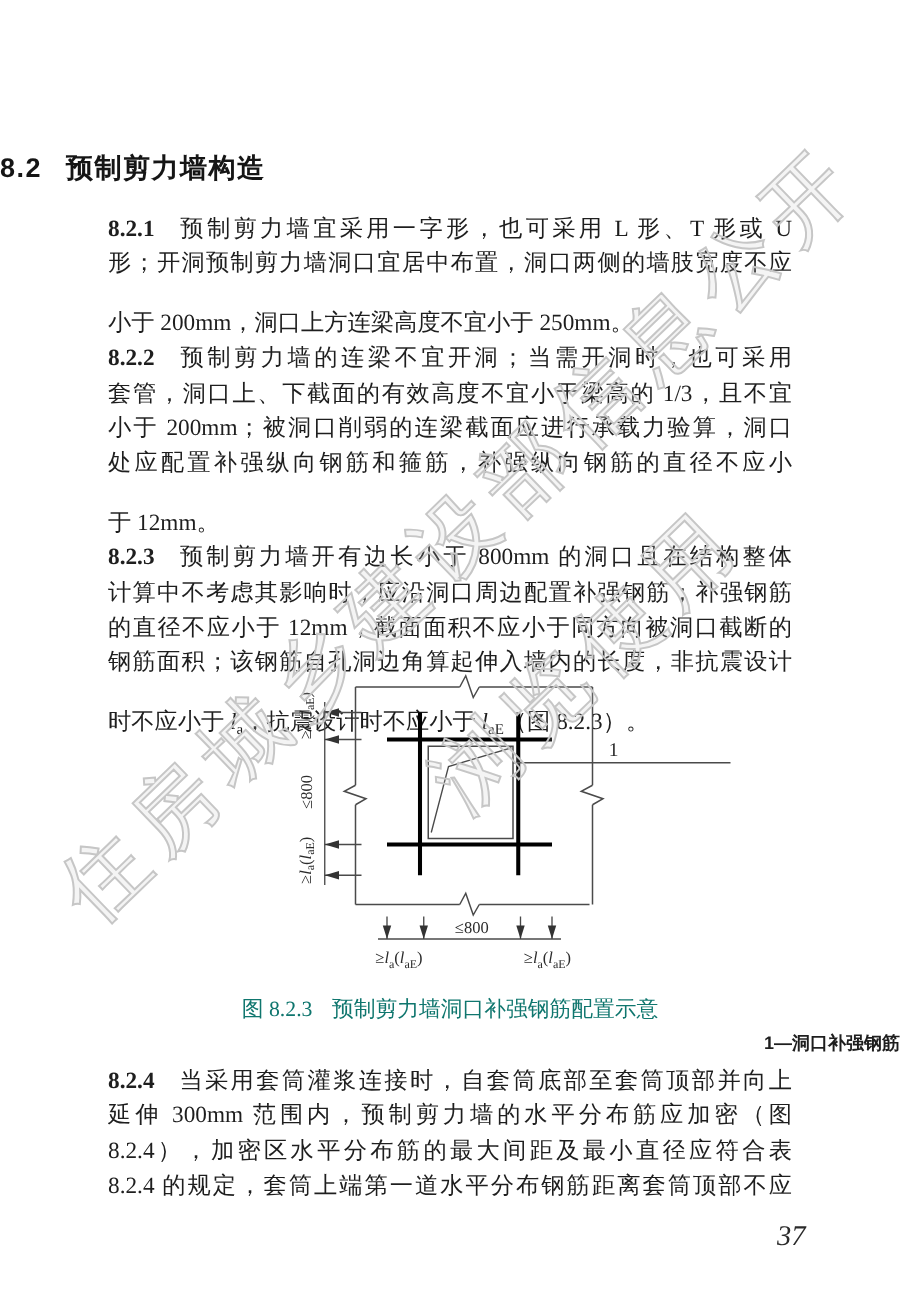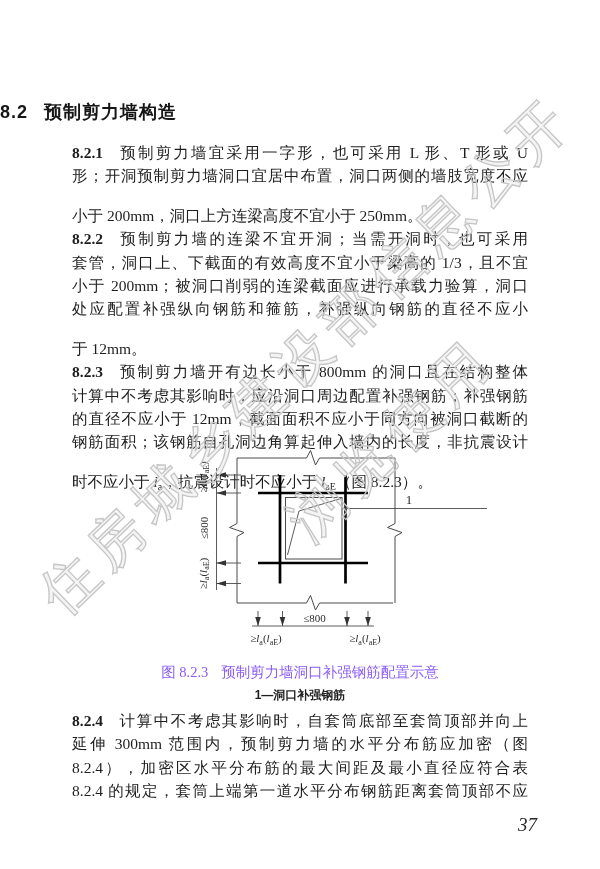--- a/index.html
+++ b/index.html
@@ -32,24 +32,24 @@
     overflow:hidden;
   }
   .line.endp{text-align-last:left;margin-top:16px;}
   .pnum{font-weight:bold;font-size:15.5px;}
   .numgap{display:inline-block;width:15px;}
   .it{font-style:italic;}
   .sub{font-size:10px;vertical-align:-3px;}
   
   .figcaption{
     position:absolute;left:0;width:600px;text-align:center;z-index:2;
-    font-size:14.5px;color:#8b5cf6;
+    font-size:14.5px;color:#0f766e;
   }
   .figlegend{
-    position:absolute;left:0;width:600px;text-align:center;z-index:2;
+    position:absolute;left:0;width:600px;text-align:right;z-index:2;
     font-family:"Liberation Sans", sans-serif;
     font-size:12px;font-weight:bold;color:#1e1e1e;
   }
   .idgap{display:inline-block;width:13px;}
   
   .figsvg{position:absolute;left:190px;top:448px;z-index:2;}
   .figsvg text{
     font-family:"Liberation Serif", serif;font-size:11px;fill:#2c2c2c;
   }
   .figsvg .callout{font-size:13px;}
@@ -139,19 +139,19 @@
   </g>
   <text x="314.5" y="622" text-anchor="middle">≤800</text>
   <text x="266" y="642" text-anchor="middle"><tspan>≥</tspan><tspan font-style="italic">l</tspan><tspan dy="3" font-size="8">a</tspan><tspan dy="-3">(</tspan><tspan font-style="italic">l</tspan><tspan dy="3" font-size="8">aE</tspan><tspan dy="-3">)</tspan></text>
   <text x="365" y="642" text-anchor="middle"><tspan>≥</tspan><tspan font-style="italic">l</tspan><tspan dy="3" font-size="8">a</tspan><tspan dy="-3">(</tspan><tspan font-style="italic">l</tspan><tspan dy="3" font-size="8">aE</tspan><tspan dy="-3">)</tspan></text>
 </svg>
 
 <div class="figcaption" style="top:663px;"><span>图 8.2.3</span><span class="idgap"></span><span>预制剪力墙洞口补强钢筋配置示意</span></div>
 <div class="figlegend" style="top:687px;">1—洞口补强钢筋</div>
 
 <div class="textcol" style="top:709px;">
-  <div class="line"><span class="pnum">8.2.4</span><span class="numgap"></span><span>计算中不考虑其影响时，自套筒底部至套筒顶部并向上</span></div>
+  <div class="line"><span class="pnum">8.2.4</span><span class="numgap"></span><span>当采用套筒灌浆连接时，自套筒底部至套筒顶部并向上</span></div>
   <div class="line">延伸 300mm 范围内，预制剪力墙的水平分布筋应加密（图</div>
   <div class="line">8.2.4），加密区水平分布筋的最大间距及最小直径应符合表</div>
   <div class="line">8.2.4 的规定，套筒上端第一道水平分布钢筋距离套筒顶部不应</div>
 </div>
 
 <div class="pageno">37</div>
 
 </body></html>

